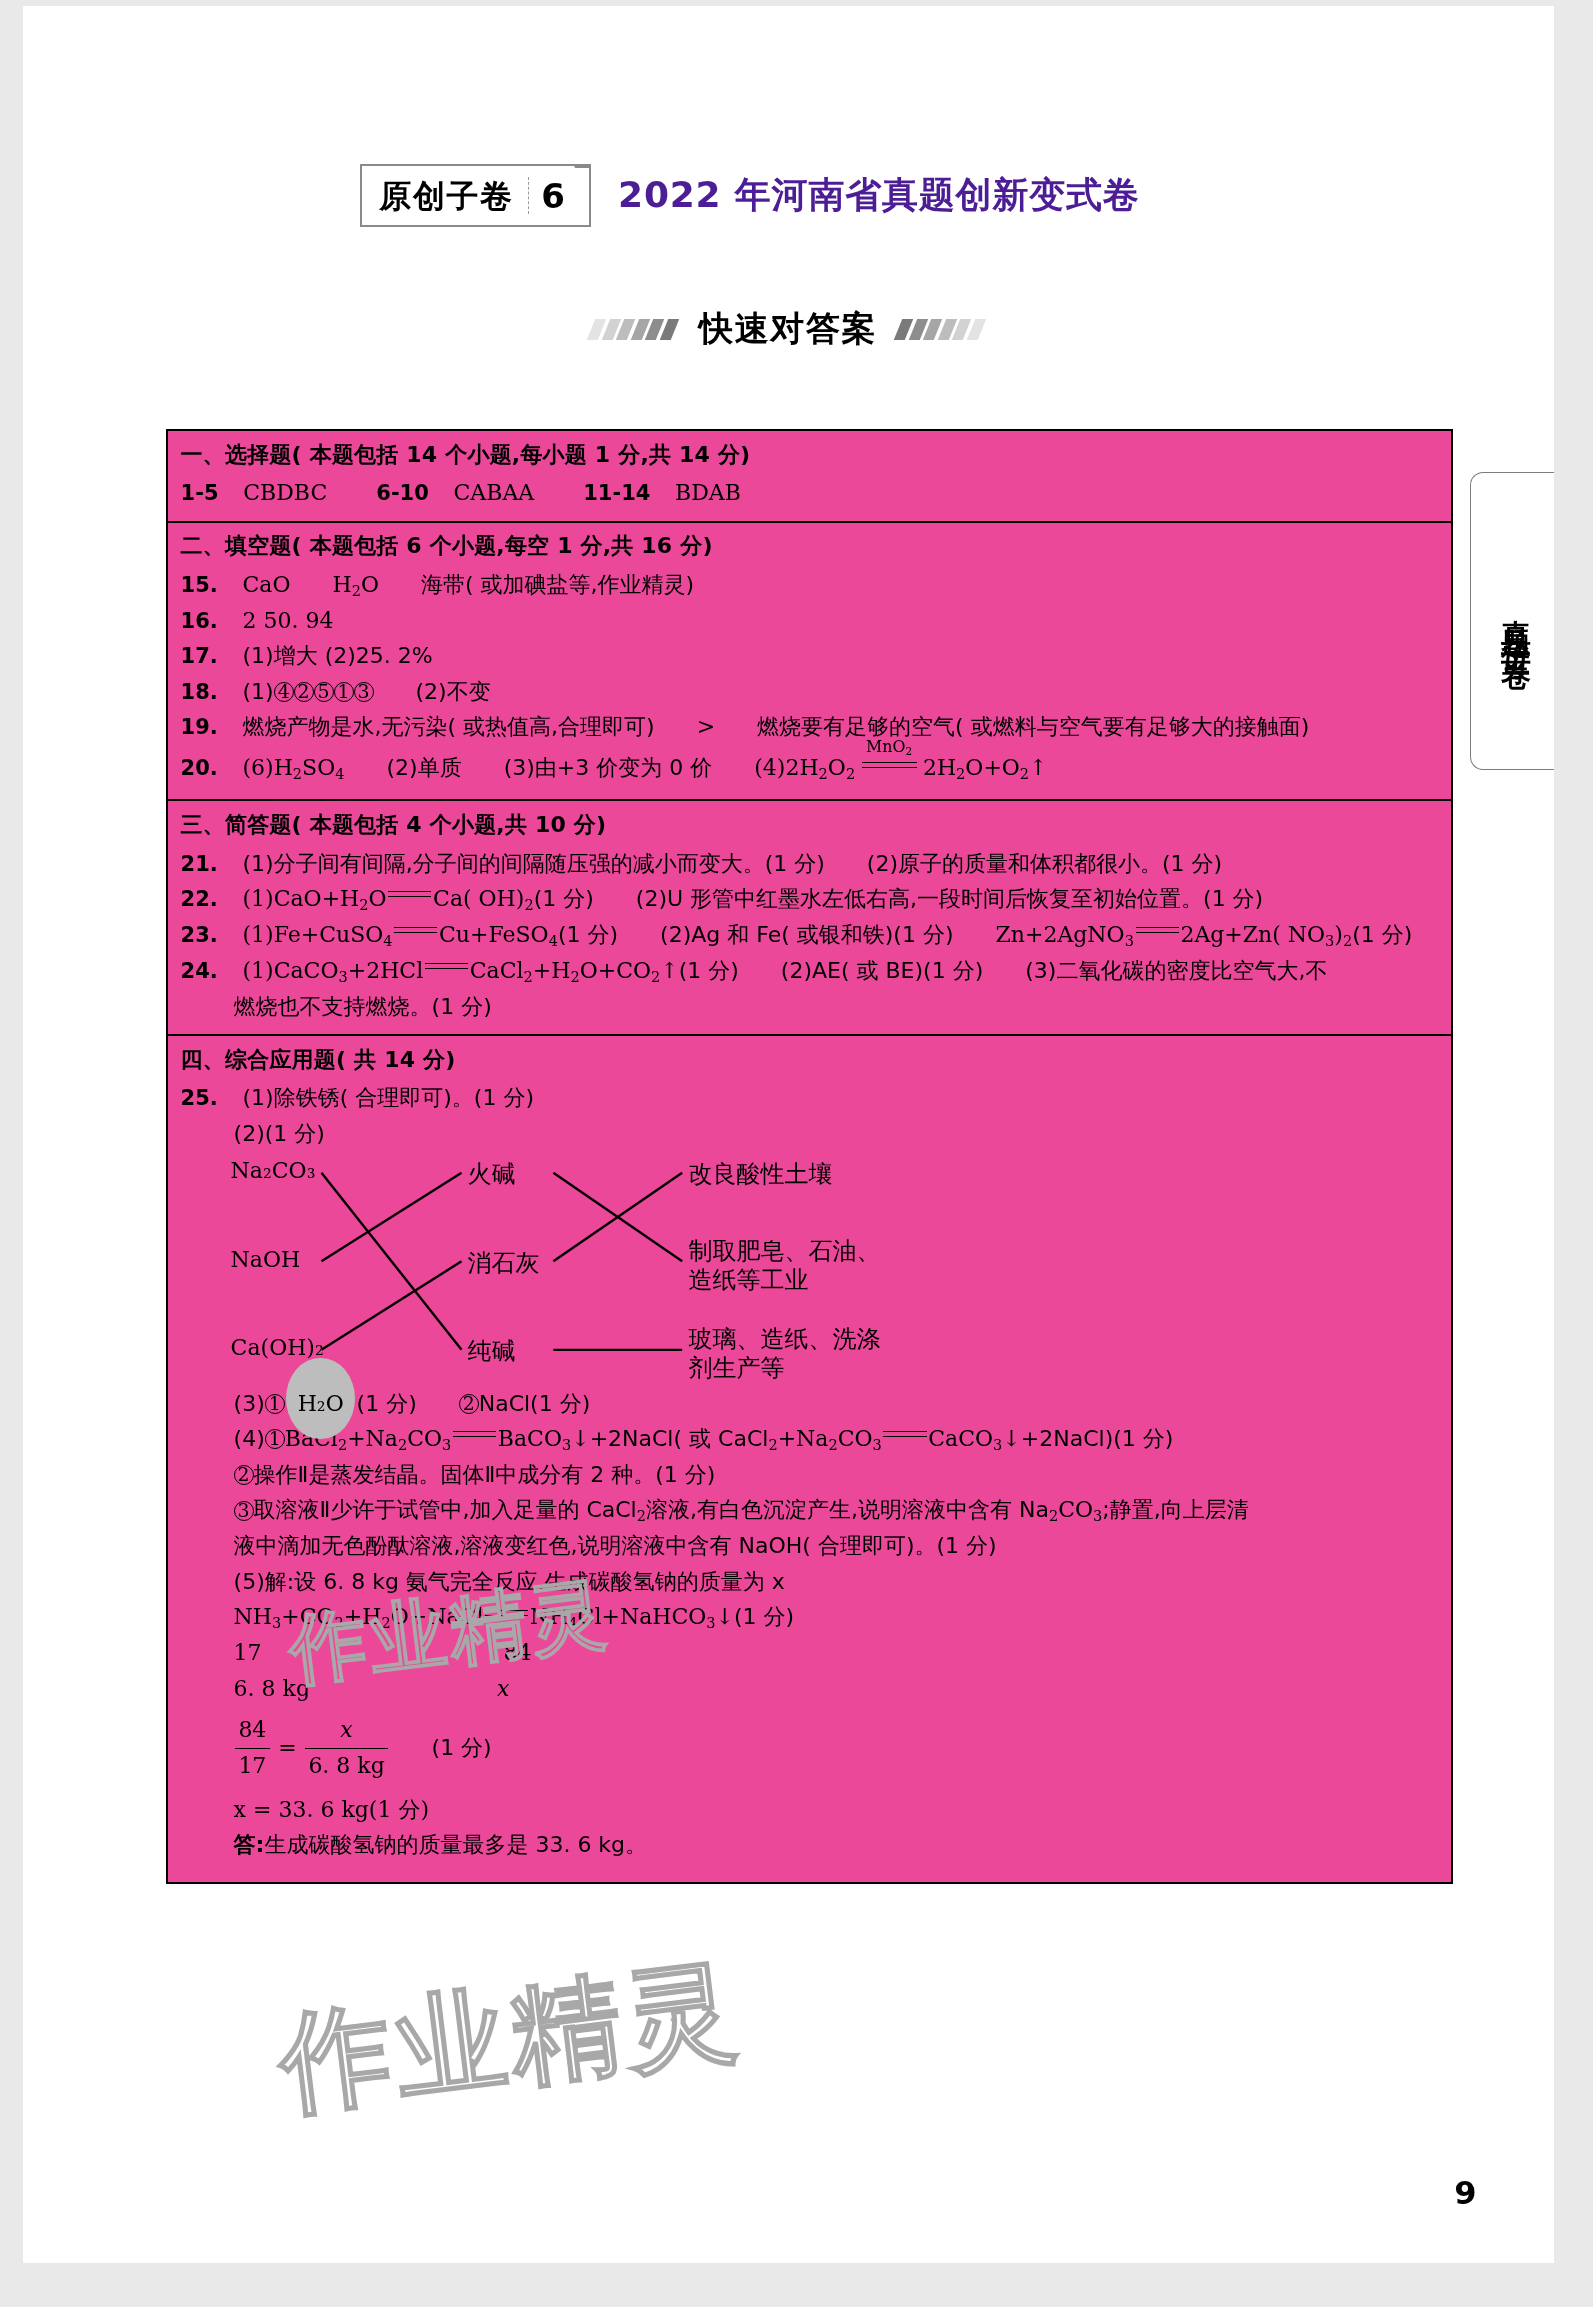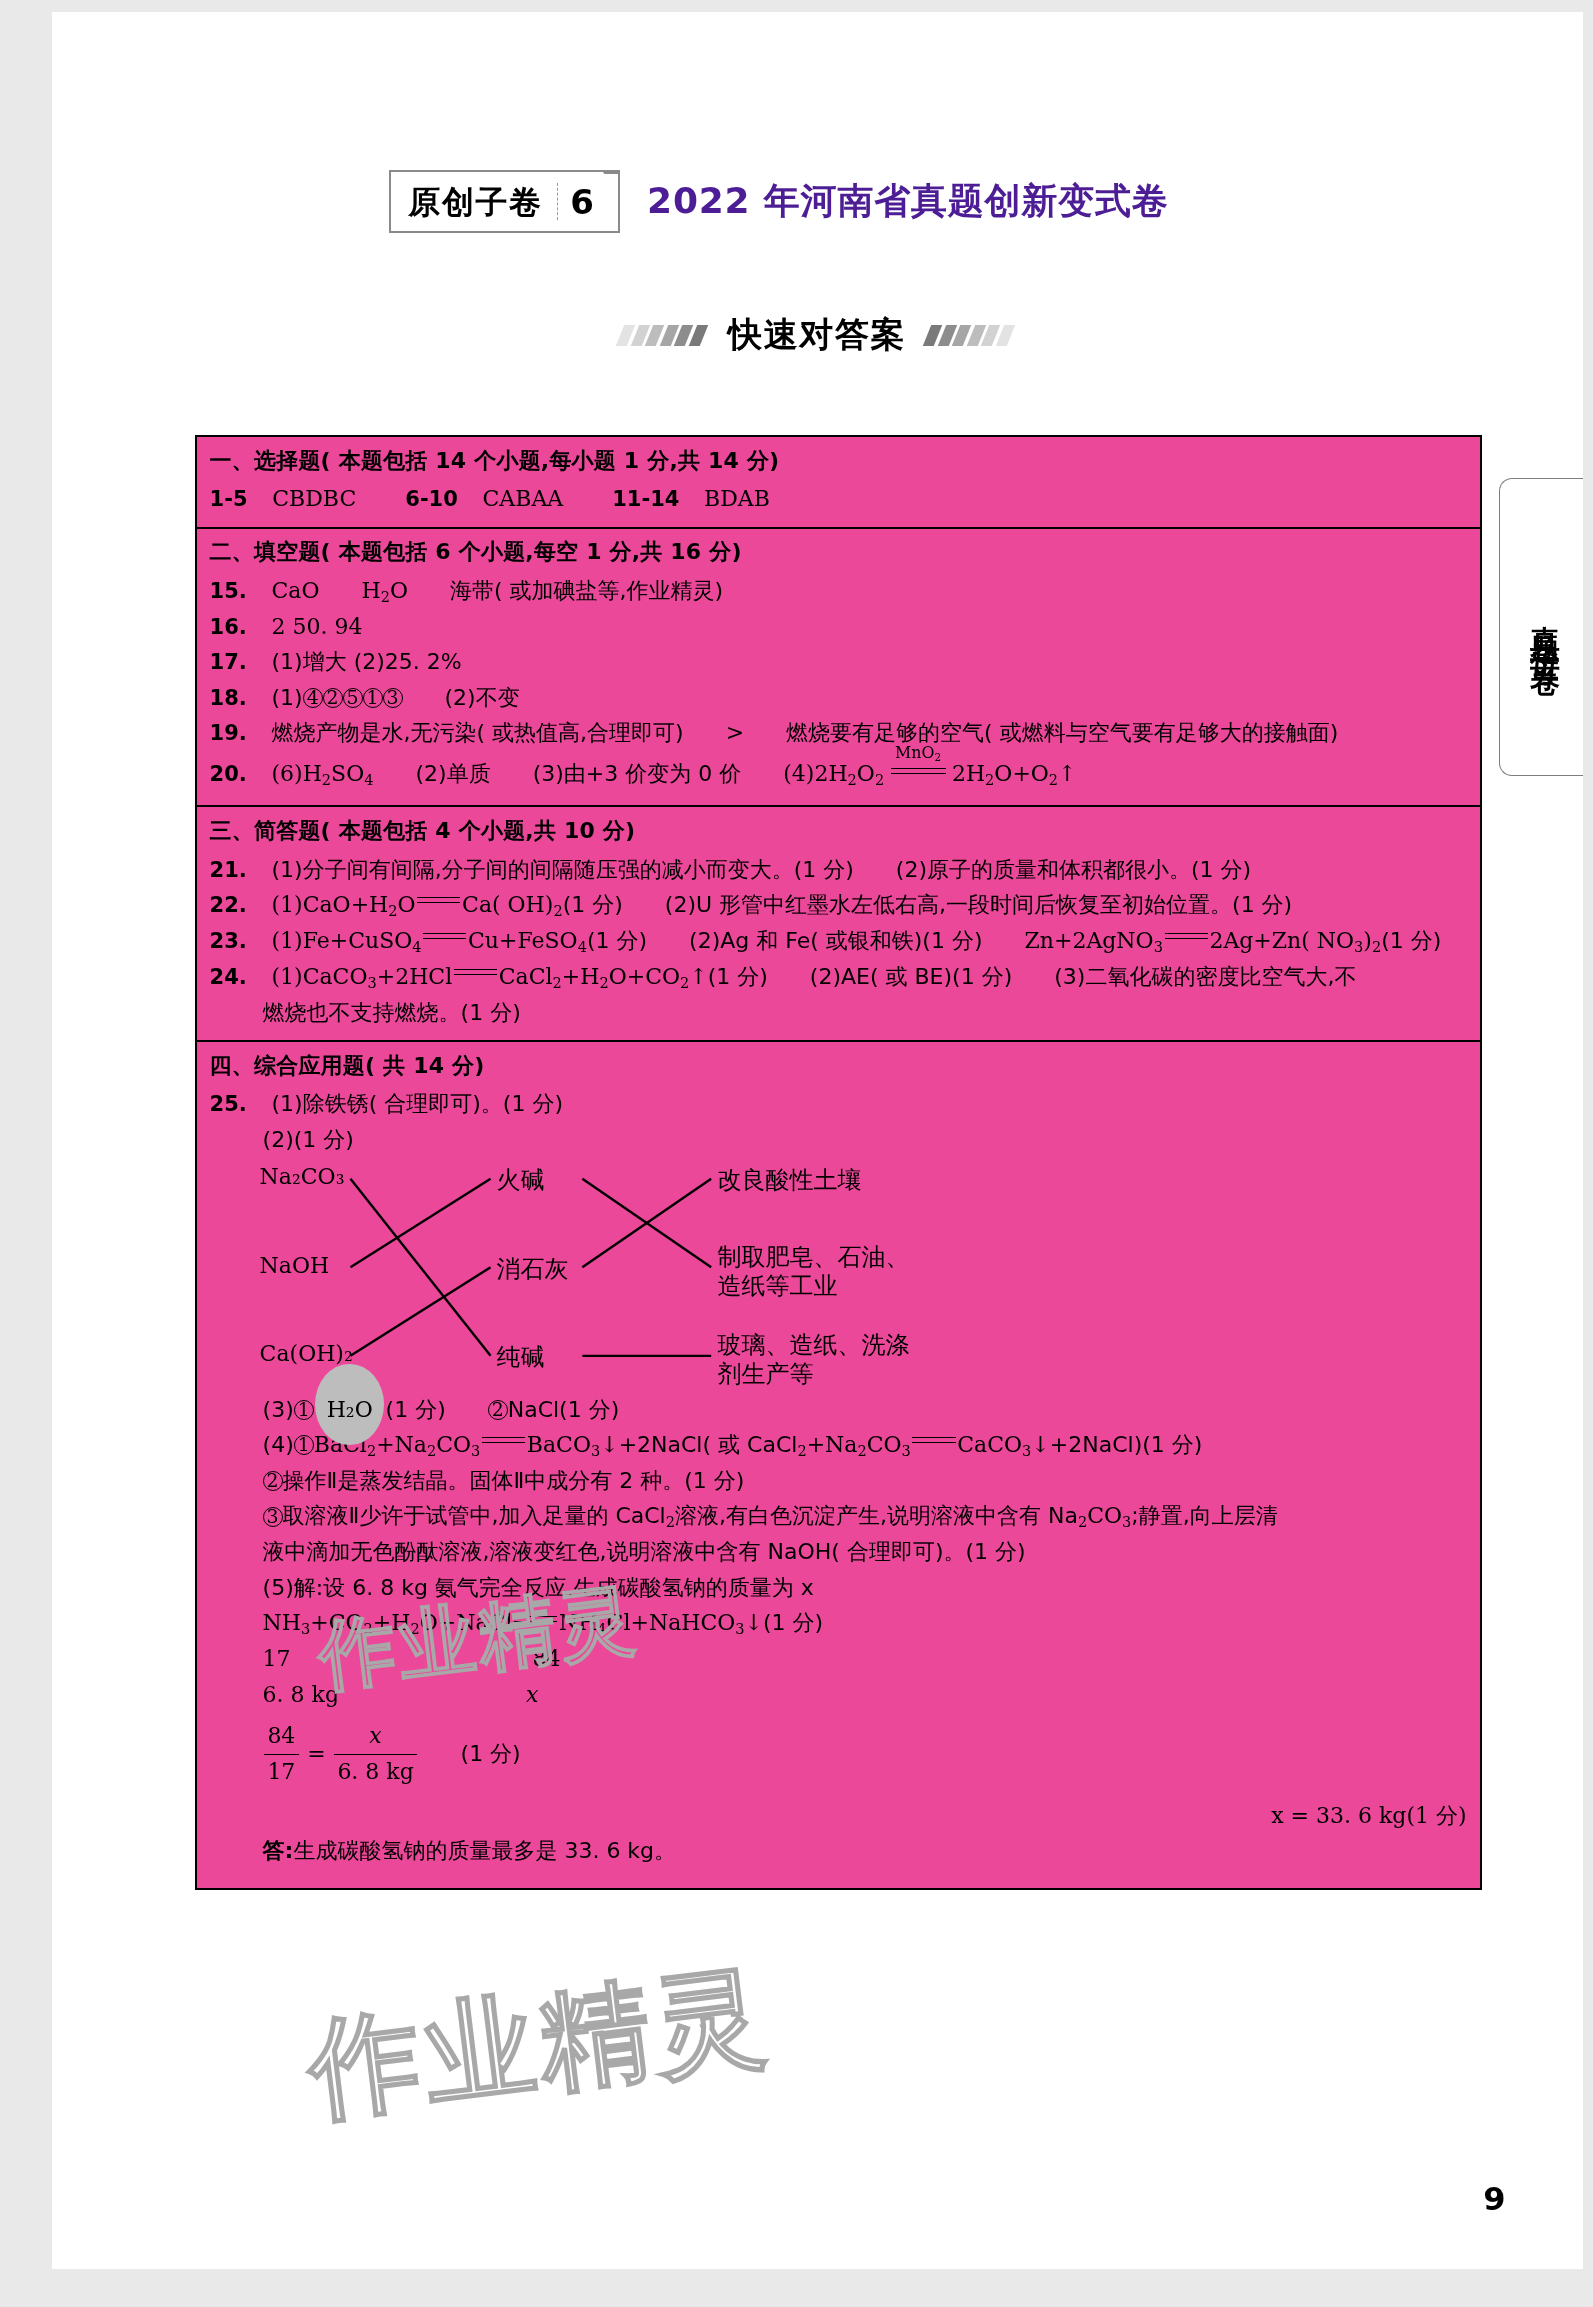--- a/index.html
+++ b/index.html
@@ -5,25 +5,24 @@
   html, body { margin:0; padding:0; }
   body {
     width:1593px; height:2307px;
     background:#e9e9e9;
     font-family:"DejaVu Sans","Liberation Sans",sans-serif;
     overflow:hidden;
     position:relative;
   }
   .page {
     position:absolute;
-    left:22.6px; top:12px;
+    left:22.6px; top:6px;
     width:1531px; height:2257px;
     background:#ffffff;
     overflow:hidden;
-    margin-left:29px;
   }
 
   
   .header-row{
     position:absolute; left:337px; top:158px;
     display:flex; align-items:center;
   }
   .tag-badge{
     position:relative;
     height:63px;
@@ -413,21 +412,21 @@
         <span>6. 8 kg</span><span style="display:inline-block;width:187px;"></span><span style="font-style:italic;">x</span>
       </div>
 
       <div class="line" style="padding-left:53px; margin-top:8px;">
         <span class="frac"><span class="num">84</span><span class="den">17</span></span>
         <span style="font-size:22px;">=</span>
         <span class="frac"><span class="num" style="font-style:italic;">x</span><span class="den">6. 8 kg</span></span>
         <span class="sp2"></span><span class="cn">(1 分)</span>
       </div>
 
-      <div class="line" style="padding-left:53px; margin-top:8px;text-align:right;">
+      <div class="line" style="padding-left:53px; margin-top:8px;">
         <span class="cn" style="font-family:'DejaVu Serif','Liberation Serif',serif;">x = 33. 6 kg(1 分)</span>
       </div>
       <div class="line" style="padding-left:53px;">
         <span class="cn" style="font-weight:bold;">答:</span><span class="cn">生成碳酸氢钠的质量最多是 33. 6 kg。</span>
       </div>
     </div>
   </div>
 
   <div class="wm wm2">作业精灵</div>
   <div class="wm wm1">作业精灵</div>

